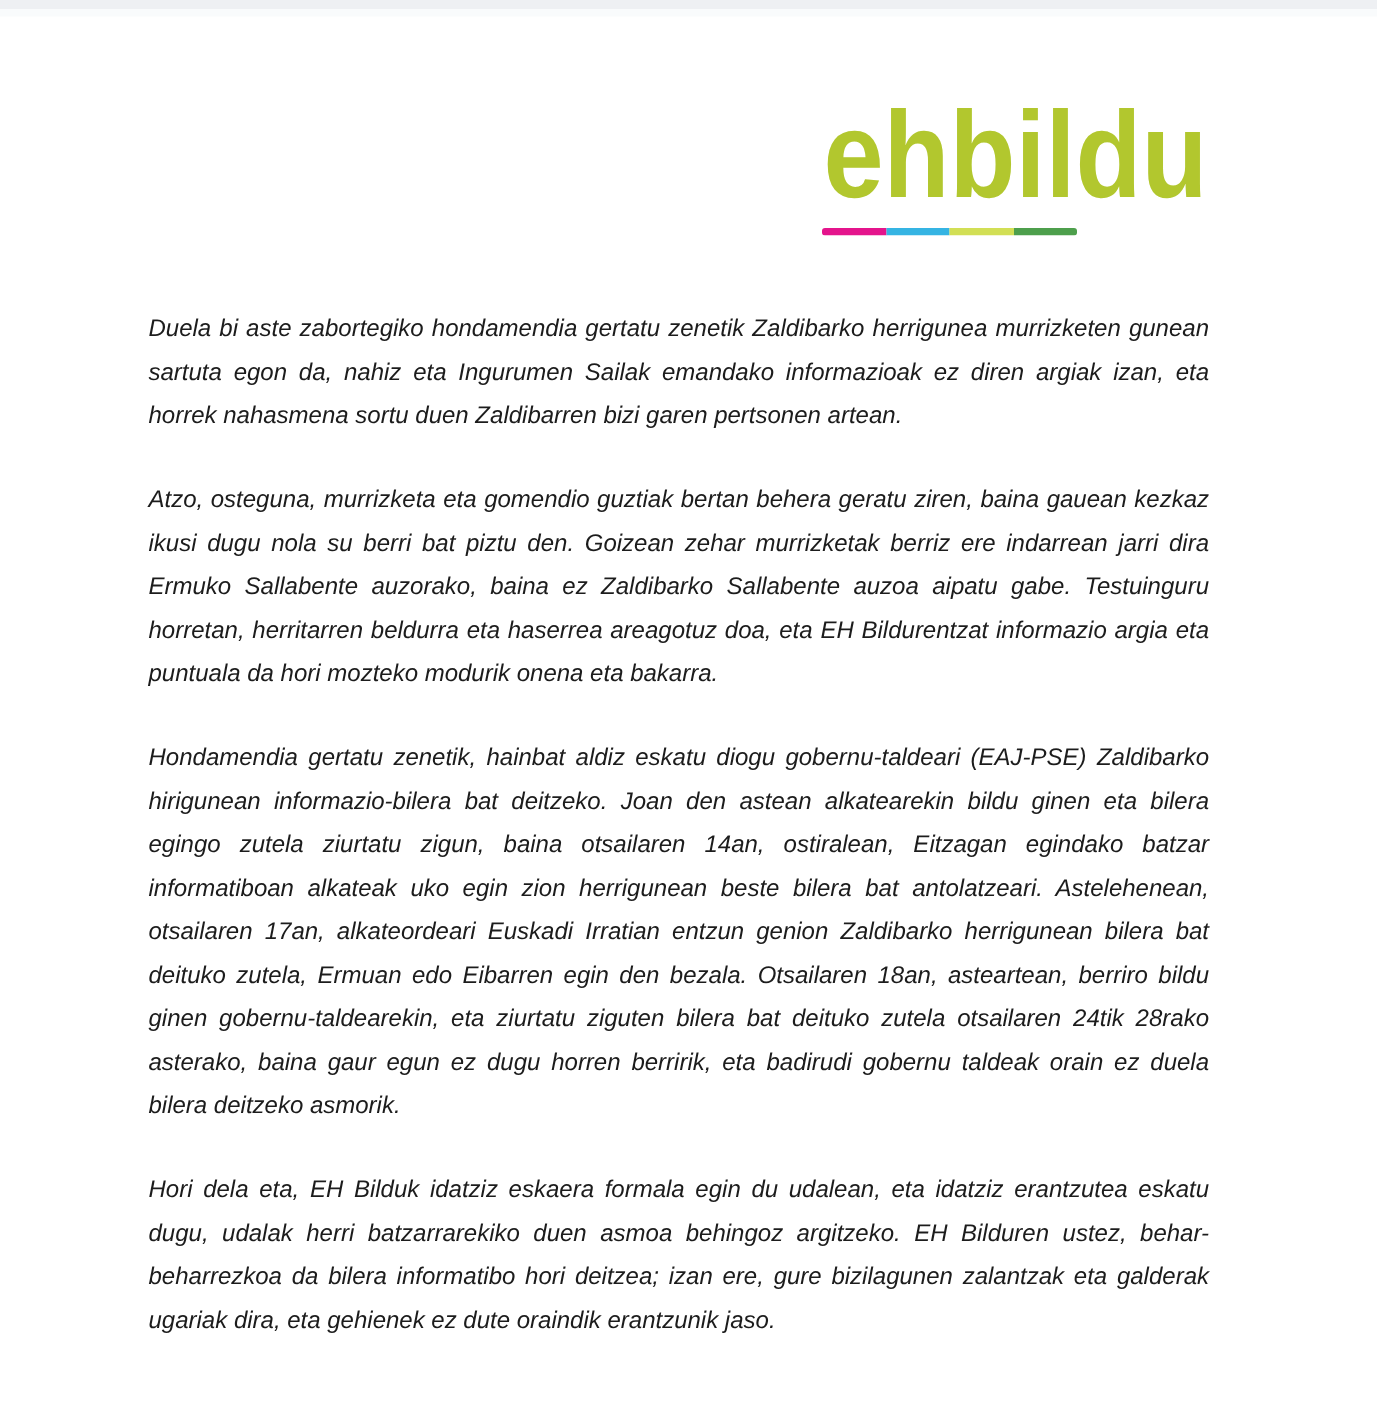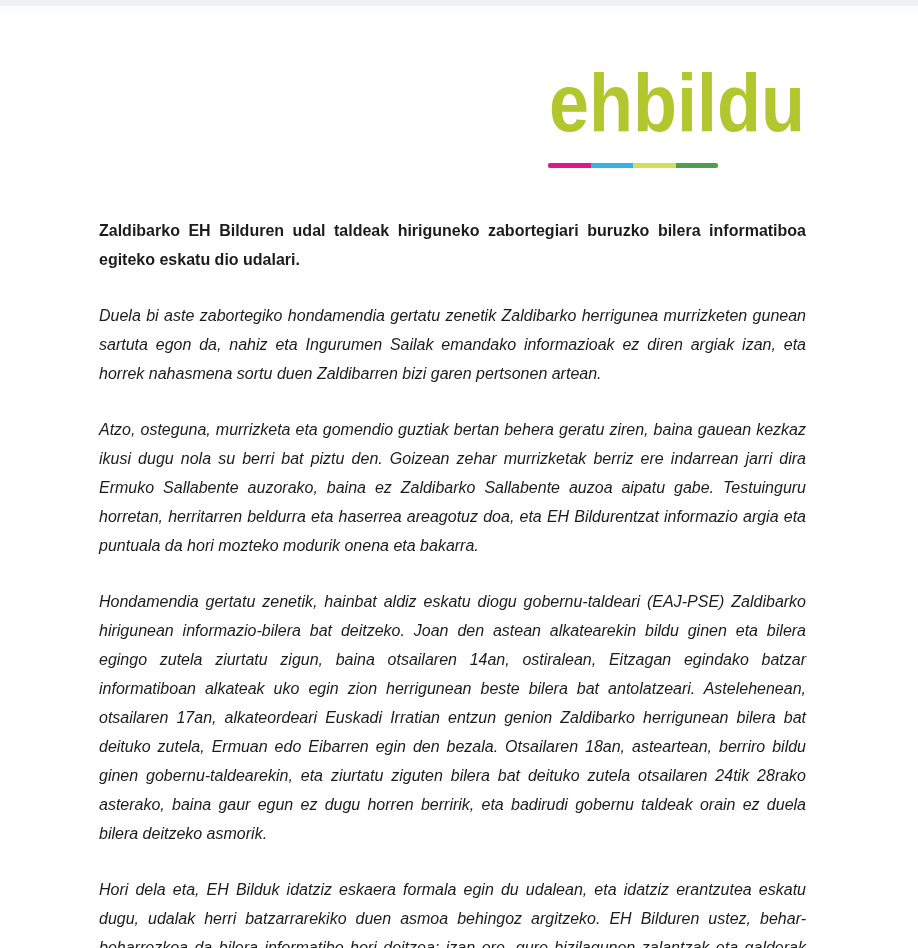--- a/index.html
+++ b/index.html
@@ -13,21 +13,20 @@
   }
   .top-strip-1 { height: 6px; background: #eef0f3; }
   .top-strip-2 { height: 5px; background: #f9fbfc; }
 
   .logo-block {
     width: 258px;
     margin: 46px 112px 0 auto;
     display: flex;
     flex-direction: column;
     align-items: flex-start;
-    gap: 11px;
   }
   .logo-svg { display: block; }
   .logo-text {
     font-family: "Liberation Sans", sans-serif;
     font-weight: 700;
   }
   .logo-stripe {
     width: 170px;
     height: 5px;
     margin-top: 9px;
@@ -64,18 +63,17 @@
   </svg>
   <div class="logo-stripe">
       <span class="stripe-seg" style="background: rgb(228, 20, 140);"></span>
       <span class="stripe-seg" style="background: rgb(53, 180, 227);"></span>
       <span class="stripe-seg" style="background: rgb(210, 223, 85);"></span>
       <span class="stripe-seg" style="background: rgb(77, 159, 76);"></span>
     </div>
 </div>
 
 <div class="doc-body">
-  <p class="doc-heading">Zaldibarko EH Bilduren udal taldeak hiriguneko zabortegiari buruzko bilera informatiboa egiteko eskatu dio udalari.</p>
   <p class="doc-paragraph">Duela bi aste zabortegiko hondamendia gertatu zenetik Zaldibarko herrigunea murrizketen gunean sartuta egon da, nahiz eta Ingurumen Sailak emandako informazioak ez diren argiak izan, eta horrek nahasmena sortu duen Zaldibarren bizi garen pertsonen artean.</p>
   <p class="doc-paragraph">Atzo, osteguna, murrizketa eta gomendio guztiak bertan behera geratu ziren, baina gauean kezkaz ikusi dugu nola su berri bat piztu den. Goizean zehar murrizketak berriz ere indarrean jarri dira Ermuko Sallabente auzorako, baina ez Zaldibarko Sallabente auzoa aipatu gabe. Testuinguru horretan, herritarren beldurra eta haserrea areagotuz doa, eta EH Bildurentzat informazio argia eta puntuala da hori mozteko modurik onena eta bakarra.</p>
   <p class="doc-paragraph">Hondamendia gertatu zenetik, hainbat aldiz eskatu diogu gobernu-taldeari (EAJ-PSE) Zaldibarko hirigunean informazio-bilera bat deitzeko. Joan den astean alkatearekin bildu ginen eta bilera egingo zutela ziurtatu zigun, baina otsailaren 14an, ostiralean, Eitzagan egindako batzar informatiboan alkateak uko egin zion herrigunean beste bilera bat antolatzeari. Astelehenean, otsailaren 17an, alkateordeari Euskadi Irratian entzun genion Zaldibarko herrigunean bilera bat deituko zutela, Ermuan edo Eibarren egin den bezala. Otsailaren 18an, asteartean, berriro bildu ginen gobernu-taldearekin, eta ziurtatu ziguten bilera bat deituko zutela otsailaren 24tik 28rako asterako, baina gaur egun ez dugu horren berririk, eta badirudi gobernu taldeak orain ez duela bilera deitzeko asmorik.</p>
   <p class="doc-paragraph">Hori dela eta, EH Bilduk idatziz eskaera formala egin du udalean, eta idatziz erantzutea eskatu dugu, udalak herri batzarrarekiko duen asmoa behingoz argitzeko. EH Bilduren ustez, behar-beharrezkoa da bilera informatibo hori deitzea; izan ere, gure bizilagunen zalantzak eta galderak ugariak dira, eta gehienek ez dute oraindik erantzunik jaso.</p>
 </div>
 
 </body></html>

